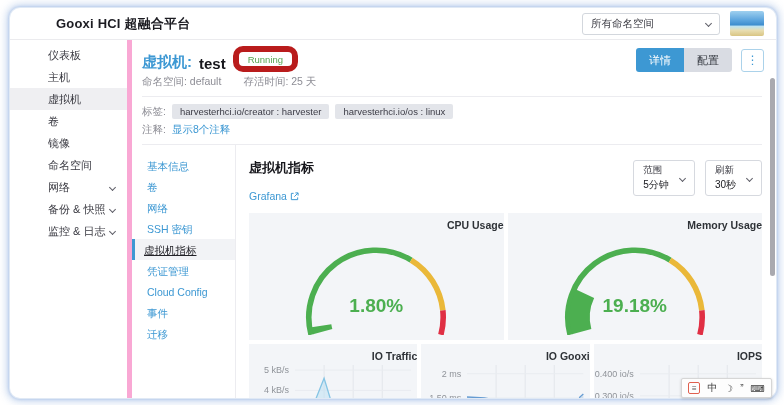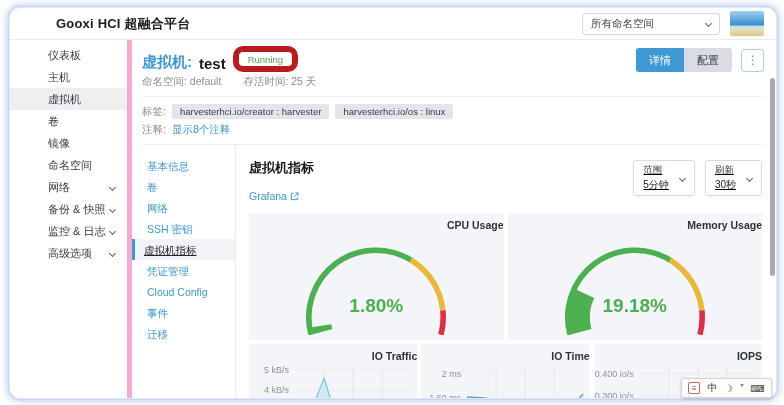--- a/index.html
+++ b/index.html
@@ -46,21 +46,21 @@
   .tag { background:#e3e5ea; color:#3c3c46; font-size:9.5px; padding:2px 8px; border-radius:2px; }
   .ann-link { color:#3d98d3; cursor:pointer; }
 
   .detail { flex:1; display:flex; min-height:0; }
   .subnav { width:104px; flex:none; border-right:1px solid #ececf0; padding-top:10px; }
   .subnav-item { font-size:10.5px; color:#3d98d3; padding:4.5px 4px 4.5px 12px; cursor:pointer; line-height:12px; border-left:3px solid transparent; }
   .subnav-item.active { color:#222228; background:#f2f3f6; border-left-color:#3d98d3; padding-left:9px; text-decoration:underline; }
 
   .metrics { flex:1; min-width:0; position:relative; padding:14px 14px 0 13px; display:flex; flex-direction:column; }
   .m-heading { font-size:13px; font-weight:bold; color:#17171c; }
-  .selects { position:absolute; top:15px; right:14px; display:flex; gap:10px;text-decoration:underline; }
+  .selects { position:absolute; top:15px; right:14px; display:flex; gap:10px; }
   .mini-select { display:flex; align-items:center; gap:11px; background:#fff; border:1px solid #d6d9df; border-radius:3px; padding:3px 9px; cursor:pointer; }
   .ms-label { font-size:9.5px; color:#3a3a42; }
   .ms-value { font-size:10px; color:#17171c; margin-top:1px; }
   .grafana-row { margin-top:13px; display:flex; align-items:center; gap:4px; font-size:10.5px; color:#3d98d3; }
   .grafana-row a { color:#3d98d3; text-decoration:none; cursor:pointer; display:flex; align-items:center; gap:3px; }
 
   .panel { margin-top:11px; }
   .g-row { display:grid; grid-template-columns:1fr 1fr; gap:4px; }
   .c-row { display:grid; grid-template-columns:1fr 1fr 1fr; gap:4px; margin-top:4px; }
   .tile { background:#f3f5f8; position:relative; }
@@ -122,24 +122,20 @@
       <div class="side-item">
           <span>网络</span>
           <span class="chev"></span>
         </div>
       <div class="side-item">
           <span>备份 &amp; 快照</span>
           <span class="chev"></span>
         </div>
       <div class="side-item">
           <span>监控 &amp; 日志</span>
-          <span class="chev"></span>
-        </div>
-      <div class="side-item">
-          <span>高级选项</span>
           <span class="chev"></span>
         </div>
     </div>
 
     <div class="content">
       <div class="hdr">
         <div class="title-row">
           <span class="res-type">虚拟机:</span>
           <span class="res-name">test</span>
           <span class="badge">Running</span>
@@ -250,21 +246,21 @@
                         <line x1="0" y1="7.7" x2="100" y2="7.7" stroke="#e9ecf0" stroke-width="1" vector-effect="non-scaling-stroke"></line>
                         <line x1="0" y1="38.5" x2="100" y2="38.5" stroke="#e9ecf0" stroke-width="1" vector-effect="non-scaling-stroke"></line>
                         <line x1="0" y1="69.2" x2="100" y2="69.2" stroke="#e9ecf0" stroke-width="1" vector-effect="non-scaling-stroke"></line>
                         <path d="M0.0,83.1 L8.0,80.0 L16.0,60.0 L25.0,20.0 L33.0,66.2 L40.0,81.5 L48.0,80.9 L53.0,70.8 L58.0,81.5 L75.0,82.2 L100.0,82.2 L100,100 L0,100 Z" fill="rgba(190,224,242,0.55)" stroke="none"></path>
                         <path d="M0.0,83.1 L8.0,80.0 L16.0,60.0 L25.0,20.0 L33.0,66.2 L40.0,81.5 L48.0,80.9 L53.0,70.8 L58.0,81.5 L75.0,82.2 L100.0,82.2" fill="none" stroke="#85c4e4" stroke-width="1.3" vector-effect="non-scaling-stroke"></path>
                       </svg>
                     </div>
                   </div>
               </div>
               <div class="tile c-tile">
-                <div class="tile-title">IO Time</div>
+                <div class="tile-title">IO Gooxi</div>
                 <div class="chart-row">
                     <div class="yticks">
                       <span class="ytick" style="top: 13.2353%;">2 ms</span>
                       <span class="ytick" style="top: 50%;">1.50 ms</span>
                     </div>
                     <div class="chart-area">
                       <svg viewBox="0 0 100 100" preserveAspectRatio="none" class="chart-svg">
                         <line x1="25" y1="0" x2="25" y2="100" stroke="#e3e6eb" stroke-width="1" vector-effect="non-scaling-stroke"></line>
                         <line x1="50" y1="0" x2="50" y2="100" stroke="#e3e6eb" stroke-width="1" vector-effect="non-scaling-stroke"></line>
                         <line x1="75" y1="0" x2="75" y2="100" stroke="#e3e6eb" stroke-width="1" vector-effect="non-scaling-stroke"></line>

